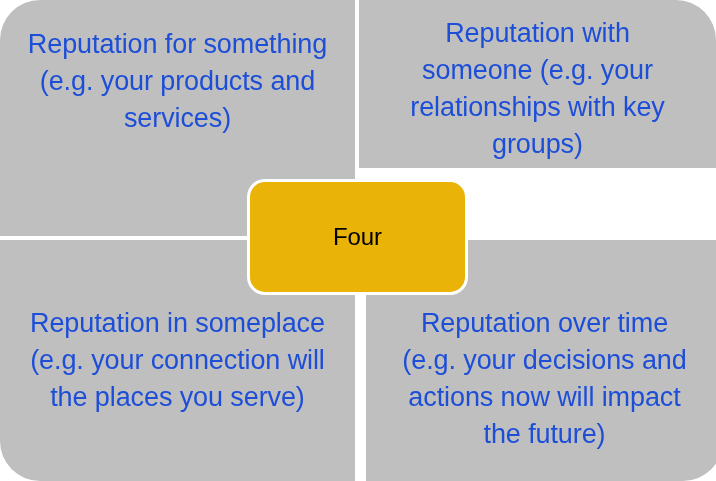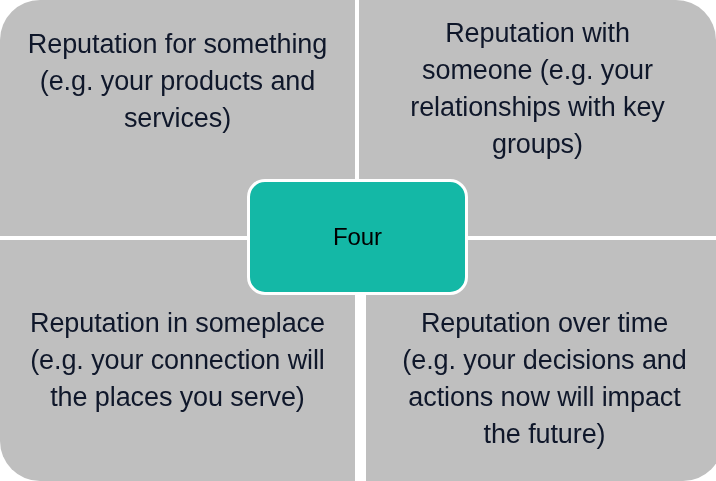--- a/index.html
+++ b/index.html
@@ -28,57 +28,57 @@
     left: 0px;
     top: 0px;
     width: 355px;
     height: 236px;
     border-top-left-radius: 40px;
   }
   .quad-tr {
     left: 359px;
     top: 0px;
     width: 357px;
-    height: 236px;
+    height: 168px;
     border-top-right-radius: 40px;
   }
   .quad-bl {
     left: 0px;
     top: 240px;
     width: 355px;
     height: 241px;
     border-bottom-left-radius: 40px;
   }
   .quad-br {
     left: 366px;
     top: 240px;
     width: 357px;
     height: 241px;
     border-bottom-right-radius: 40px;
   }
   .quad-text {
-    color: #0f172a;
+    color: #1d4ed8;
     font-size: 27px;
     line-height: 37px;
     text-align: center;
     width: 300px;
     letter-spacing: -0.1px;
   }
   .quad-tl .quad-text { margin-top: 26px; }
   .quad-tr .quad-text { margin-top: 15px; }
   .quad-bl .quad-text { margin-top: 65px; }
   .quad-br .quad-text { margin-top: 65px; }
 
   #center-box {
     position: absolute;
     left: 247px;
     top: 179px;
     width: 221px;
     height: 116px;
-    background: #14b8a6;
+    background: #eab308;
     border: 3px solid #ffffff;
     border-radius: 18px;
     box-sizing: border-box;
     display: flex;
     align-items: center;
     justify-content: center;
   }
   #center-box .center-text {
     color: #000000;
     font-size: 24px;

